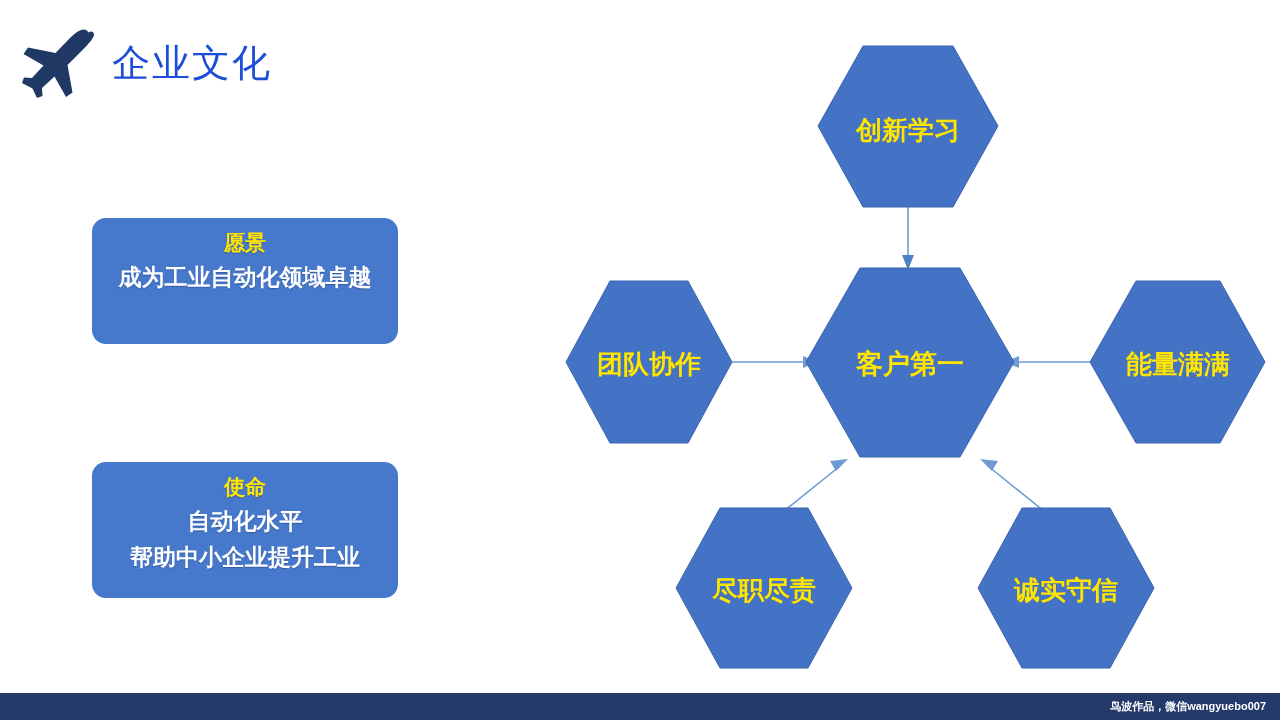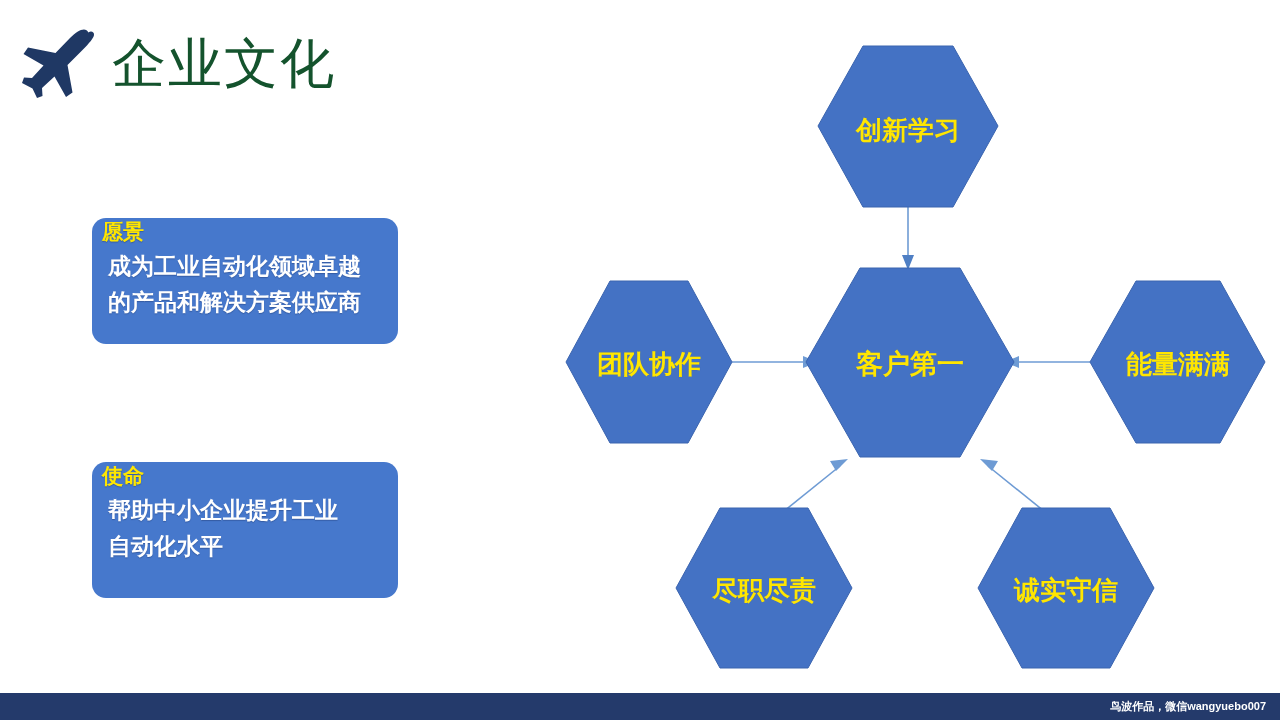--- a/index.html
+++ b/index.html
@@ -30,36 +30,37 @@
     position: absolute;
     left: 18px;
     top: 26px;
     width: 80px;
     height: 72px;
   }
   #page-title {
     position: absolute;
     left: 112px;
     top: 28px;
-    font-size: 54px;
+    font-size: 38px;
     line-height: 70px;
     font-weight: 400;
-    color: #14532d;
+    color: #1d4ed8;
     letter-spacing: 2px;
     white-space: nowrap;
   }
 
   
   .info-card {
     position: absolute;
     width: 306px;
     background: #4678CC;
     border-radius: 14px;
     box-sizing: border-box;
-    padding: 1px 10px 14px 10px;
+    padding: 12px 10px 14px 10px;
+    text-align: center;
   }
   #card-vision { left: 92px; top: 218px; height: 126px; }
   #card-mission { left: 92px; top: 462px; height: 136px; }
 
   .card-heading {
     color: #FFE600;
     font-size: 21px;
     font-weight: bold;
     line-height: 26px;
     margin: 0 0 1px 0;
@@ -143,27 +144,26 @@
                  L25.5 39.5 L5.5 28.0 L10.0 21.5 L37.5 27.0 L52.0 12.0
                  C60.0 4.0 67.5 0.5 70.5 6.5 Z" fill="#1F3864"></path>
       </svg>
     </span>
     <div id="page-title">企业文化</div>
   </div>
 
   <div class="info-card" id="card-vision">
     <div class="card-heading">愿景</div>
     <div class="card-body">成为工业自动化领域卓越</div>
-    <div class="card-body">的产品和解决方案供应商</div>
   </div>
 
   <div class="info-card" id="card-mission">
     <div class="card-heading">使命</div>
+    <div class="card-body">自动化水平</div>
     <div class="card-body">帮助中小企业提升工业</div>
-    <div class="card-body">自动化水平</div>
   </div>
 
   <div id="hex-diagram">
     <svg viewBox="0 0 760 700" width="760" height="700">
 
       <g>
 
         <g>
           <line class="connector" x1="388" y1="207" x2="388" y2="259"></line>
           <polygon points="388,270 382,255 394,255" fill="#4F7FC4"></polygon>

